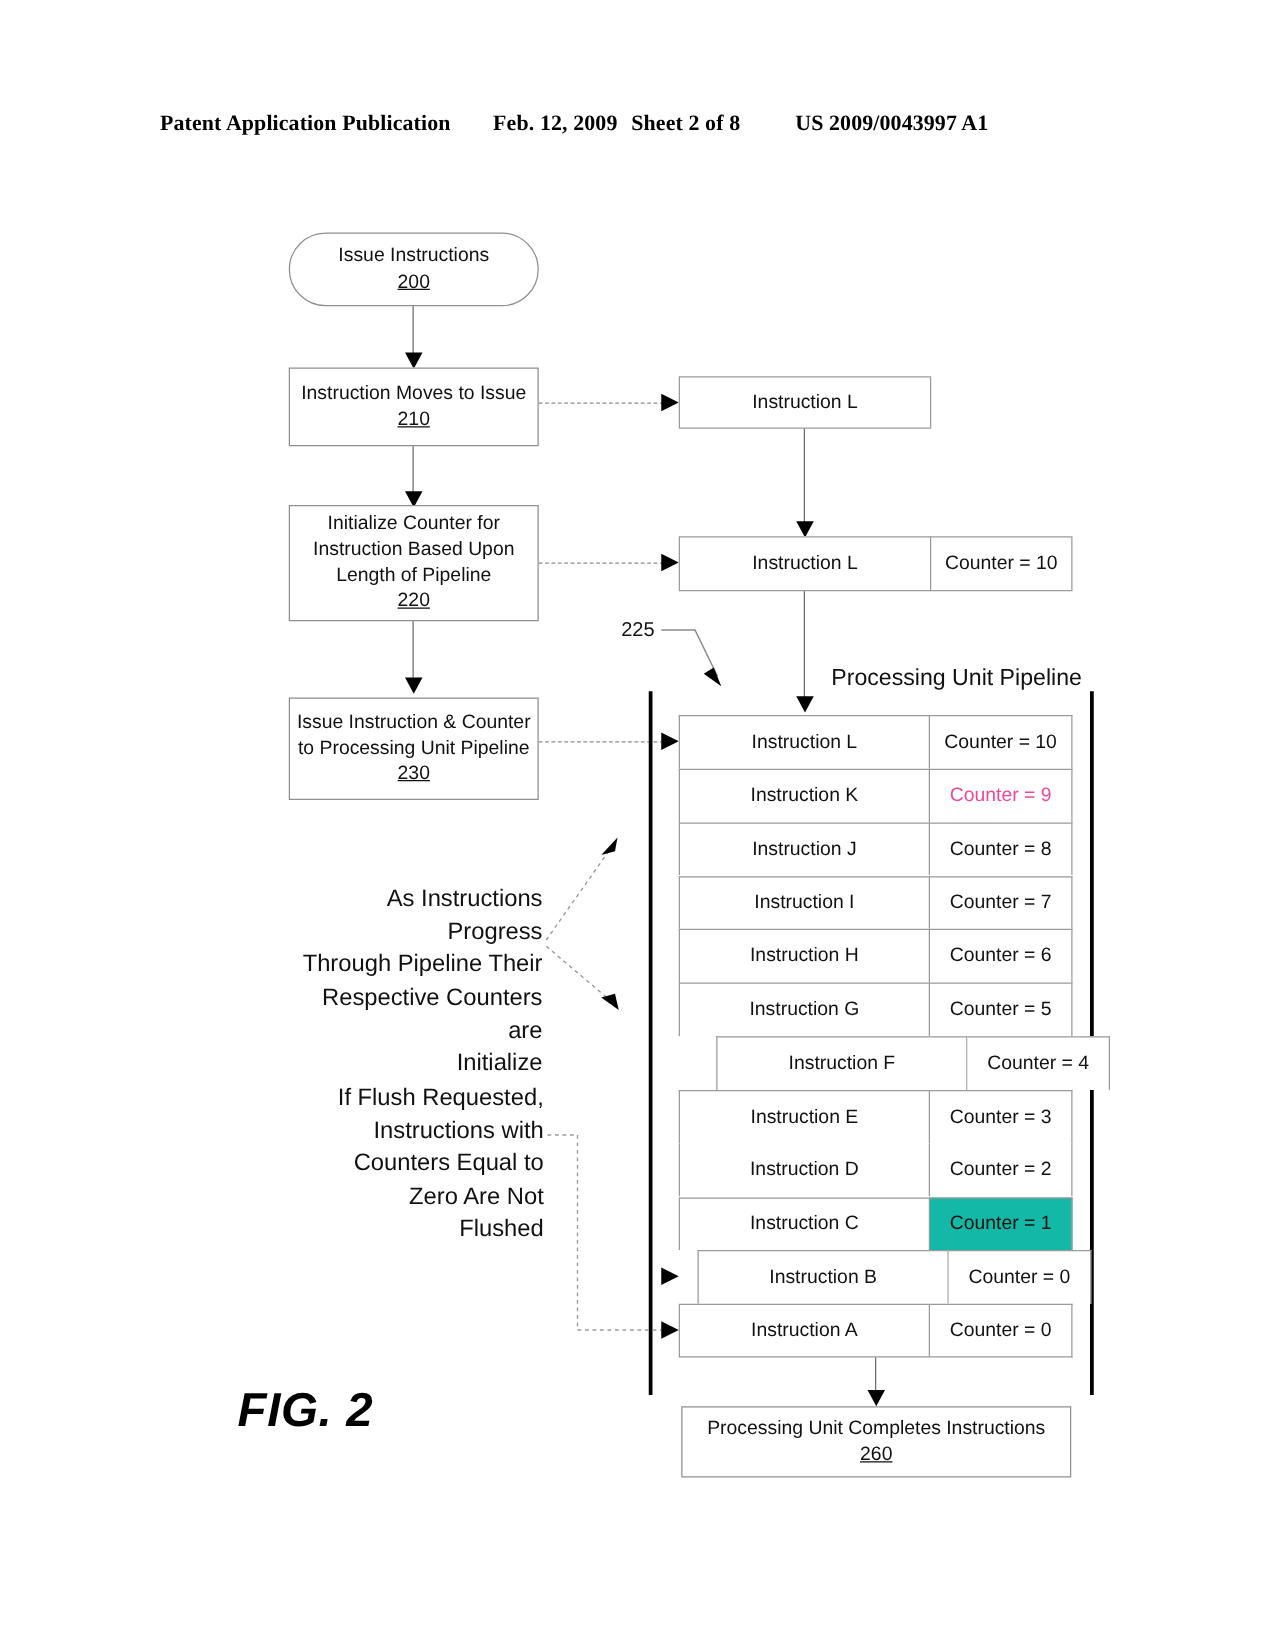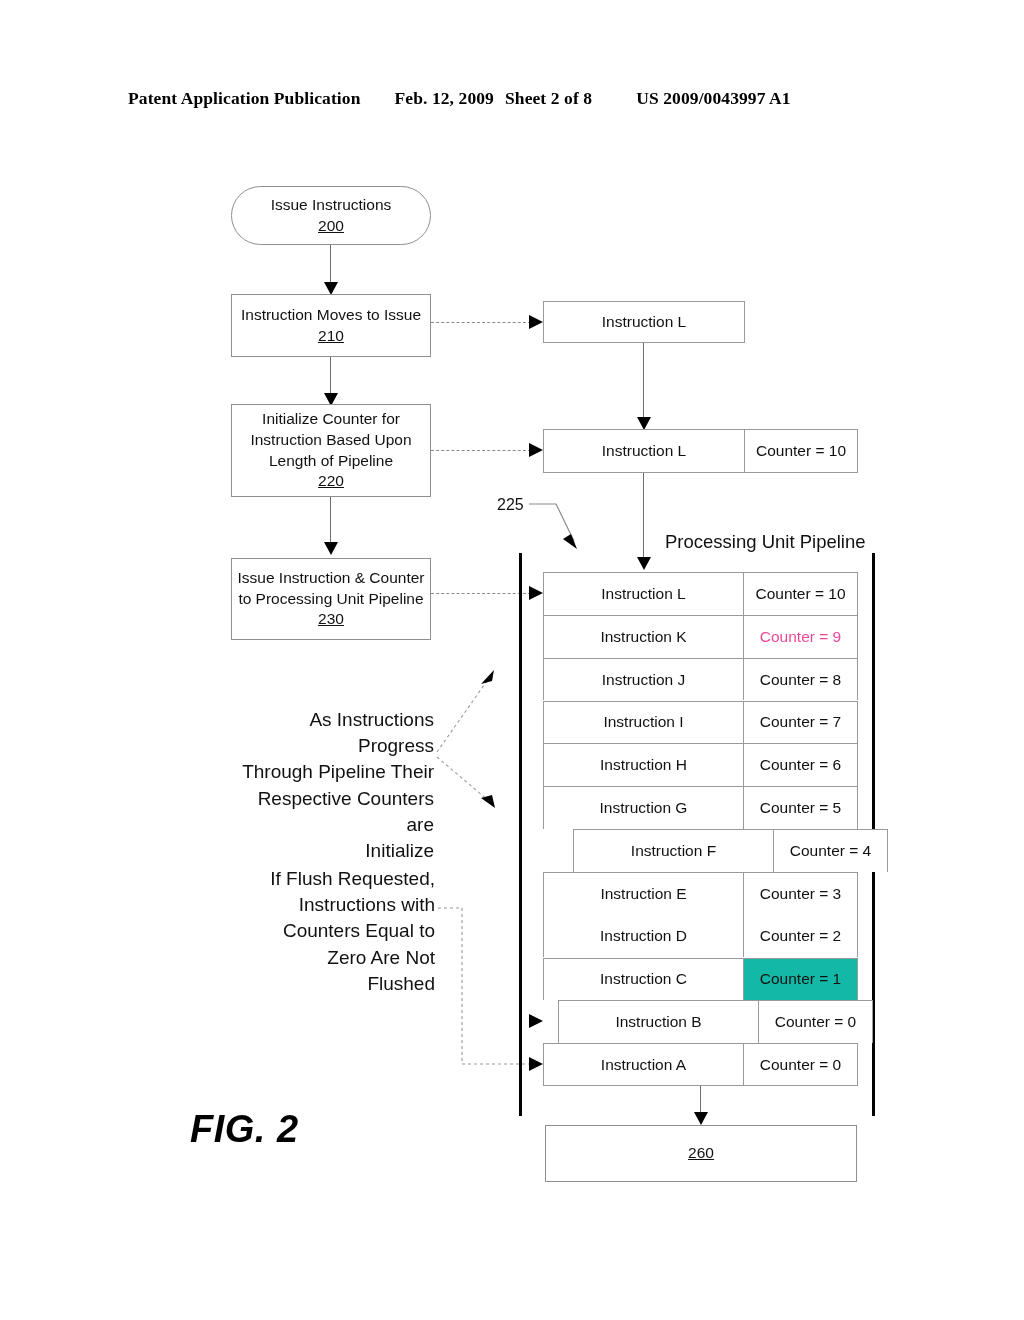--- a/index.html
+++ b/index.html
@@ -295,16 +295,17 @@
   <path d="M 438 908 L 462 908 L 462 1064 L 529 1064" fill="none" stroke="#9a9a9a" stroke-width="1.1" stroke-dasharray="3 3"></path>
 </svg>
 
 <div class="arrow-right" style="left:529px; top:1013.5px;"></div>
 <div class="arrow-right" style="left:529px; top:1056.5px;"></div>
 
 <div class="vline" style="left:700px; top:1086px; height:32px;"></div>
 <div class="arrow-down" style="left:693.5px; top:1112px;"></div>
 
 <div class="box" style="left:545px; top:1125px; width:312px; height:57px; font-size:15.5px;">
+  <span>Processing Unit Completes Instructions</span>
   <span class="ref">260</span>
 </div>
 
 <div id="fig-label">FIG. 2</div>
 
 </body></html>

